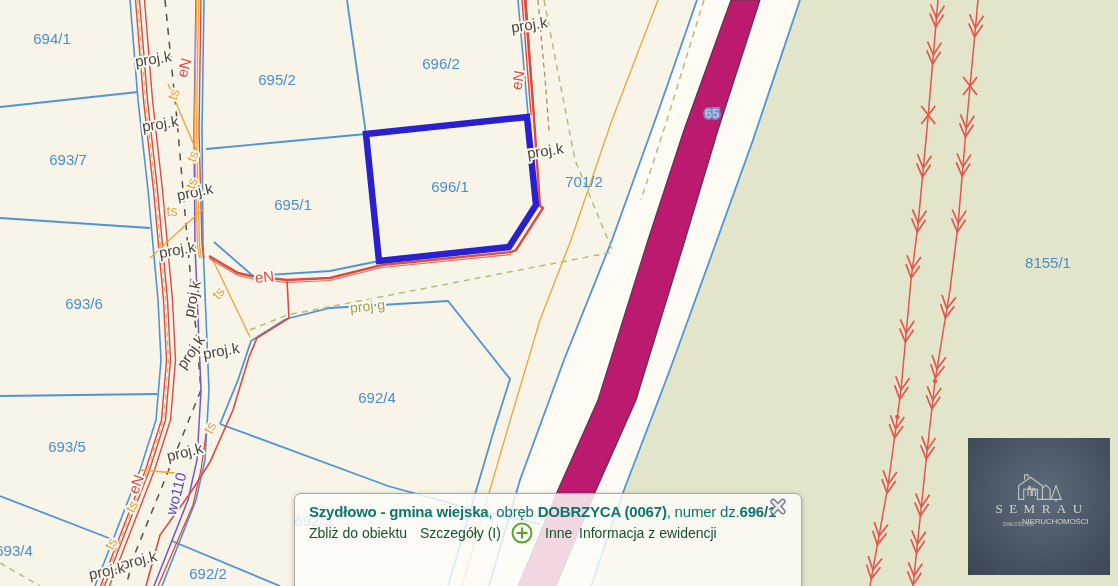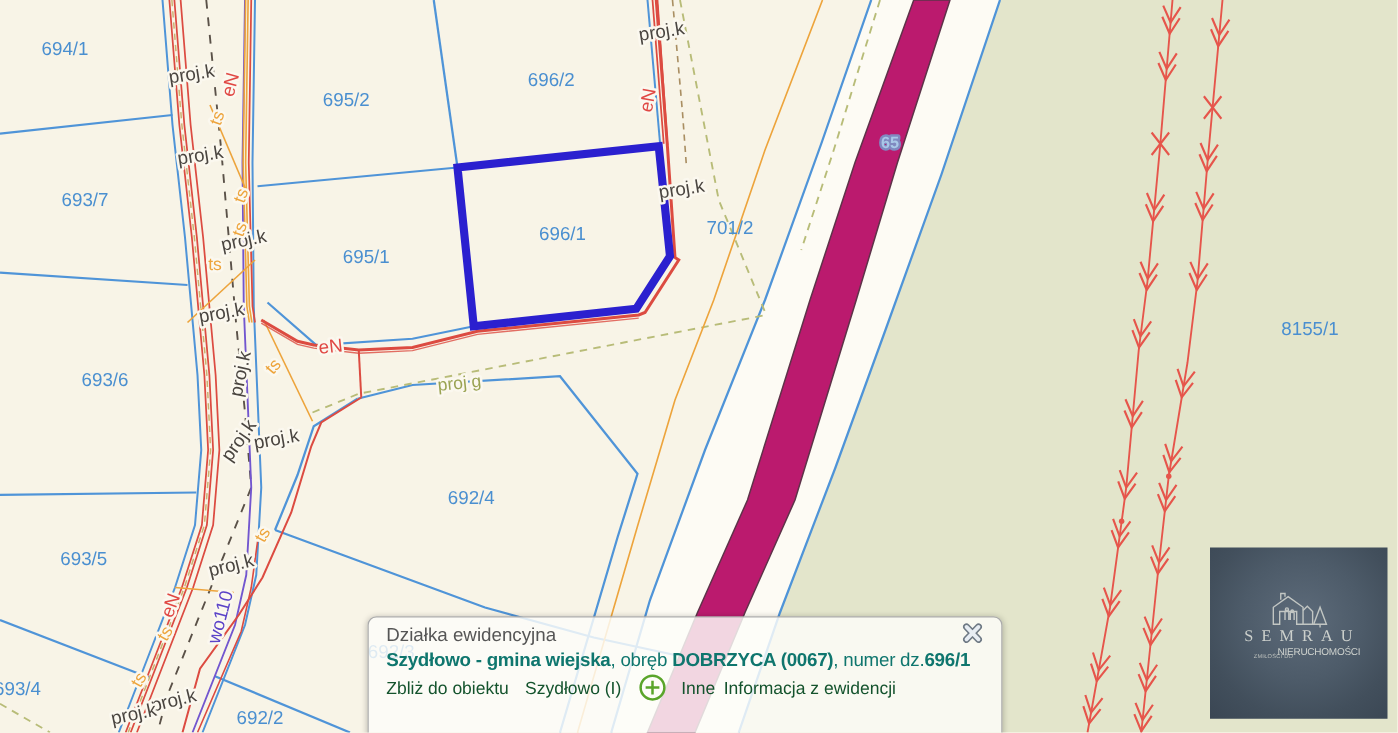--- a/index.html
+++ b/index.html
@@ -187,25 +187,24 @@
       <text x="222" y="296" transform="rotate(-50 222 296)" font-size="14" fill="#eda43c" stroke="#fbf8ef" stroke-width="4" paint-order="stroke" stroke-linejoin="round" text-anchor="middle" font-family="Liberation Sans, sans-serif">ts</text>
       <text x="136" y="509" transform="rotate(-60 136 509)" font-size="14" fill="#eda43c" stroke="#fbf8ef" stroke-width="4" paint-order="stroke" stroke-linejoin="round" text-anchor="middle" font-family="Liberation Sans, sans-serif">ts</text>
       <text x="115" y="546" transform="rotate(-60 115 546)" font-size="14" fill="#eda43c" stroke="#fbf8ef" stroke-width="4" paint-order="stroke" stroke-linejoin="round" text-anchor="middle" font-family="Liberation Sans, sans-serif">ts</text>
       <text x="214" y="430" transform="rotate(-60 214 430)" font-size="14" fill="#eda43c" stroke="#fbf8ef" stroke-width="4" paint-order="stroke" stroke-linejoin="round" text-anchor="middle" font-family="Liberation Sans, sans-serif">ts</text>
       <text x="181" y="495" transform="rotate(-75 181 495)" font-size="15" fill="#5b43c8" stroke="#fbf8ef" stroke-width="4" paint-order="stroke" stroke-linejoin="round" text-anchor="middle" font-family="Liberation Sans, sans-serif">wo110</text>
       <text x="368" y="311" transform="rotate(-6 368 311)" font-size="14" fill="#9aa352" stroke="#fbf8ef" stroke-width="4" paint-order="stroke" stroke-linejoin="round" text-anchor="middle" font-family="Liberation Sans, sans-serif">proj g</text>
       <text x="197" y="300" transform="rotate(-78 197 300)" font-size="15" fill="#4a4540" stroke="#fbf8ef" stroke-width="4" paint-order="stroke" stroke-linejoin="round" text-anchor="middle" font-family="Liberation Sans, sans-serif">proj.k</text>
       <text x="712" y="118" font-size="13" fill="#a9c8e8" stroke="#8089c0" stroke-width="4" paint-order="stroke" stroke-linejoin="round" font-weight="bold" text-anchor="middle" font-family="Liberation Sans, sans-serif">65</text>
     </svg></div>
 <div id="popup">
-  <div class="t1">Działka ewidencyjna</div>
   <div class="t2"><b>Szydłowo - gmina wiejska</b>, obręb <b>DOBRZYCA (0067)</b>, numer dz.<b>696/1</b></div>
   <div class="t4">
       <a style="position:absolute;left:14px">Zbliż do obiektu</a>
-      <a style="position:absolute;left:125px">Szydłowo (I)</a>
+      <a style="position:absolute;left:125px">Szczegóły (I)</a>
   <svg width="22" height="22" style="position:absolute;left:216px;margin-top:-3px">
         <circle cx="11" cy="11" r="9.5" fill="none" stroke="#5aa52a" stroke-width="2"></circle>
         <path d="M11,5.5 V16.5 M5.5,11 H16.5" stroke="#5aa52a" stroke-width="2"></path>
       </svg>
   <a style="position:absolute;left:250px">Inne</a>
       <a style="position:absolute;left:284px">Informacja z ewidencji</a>
     </div>
   <div id="closex"><svg width="16" height="17" viewBox="0 0 16 17">
    <path d="M3.2,3.5 L12.8,13.5 M3.2,13.5 L12.8,3.5" fill="none" stroke="#6f7a85" stroke-width="5.6" stroke-linecap="round"></path>
    <path d="M3.2,3.5 L12.8,13.5 M3.2,13.5 L12.8,3.5" fill="none" stroke="#e7edf3" stroke-width="3" stroke-linecap="round"></path>

